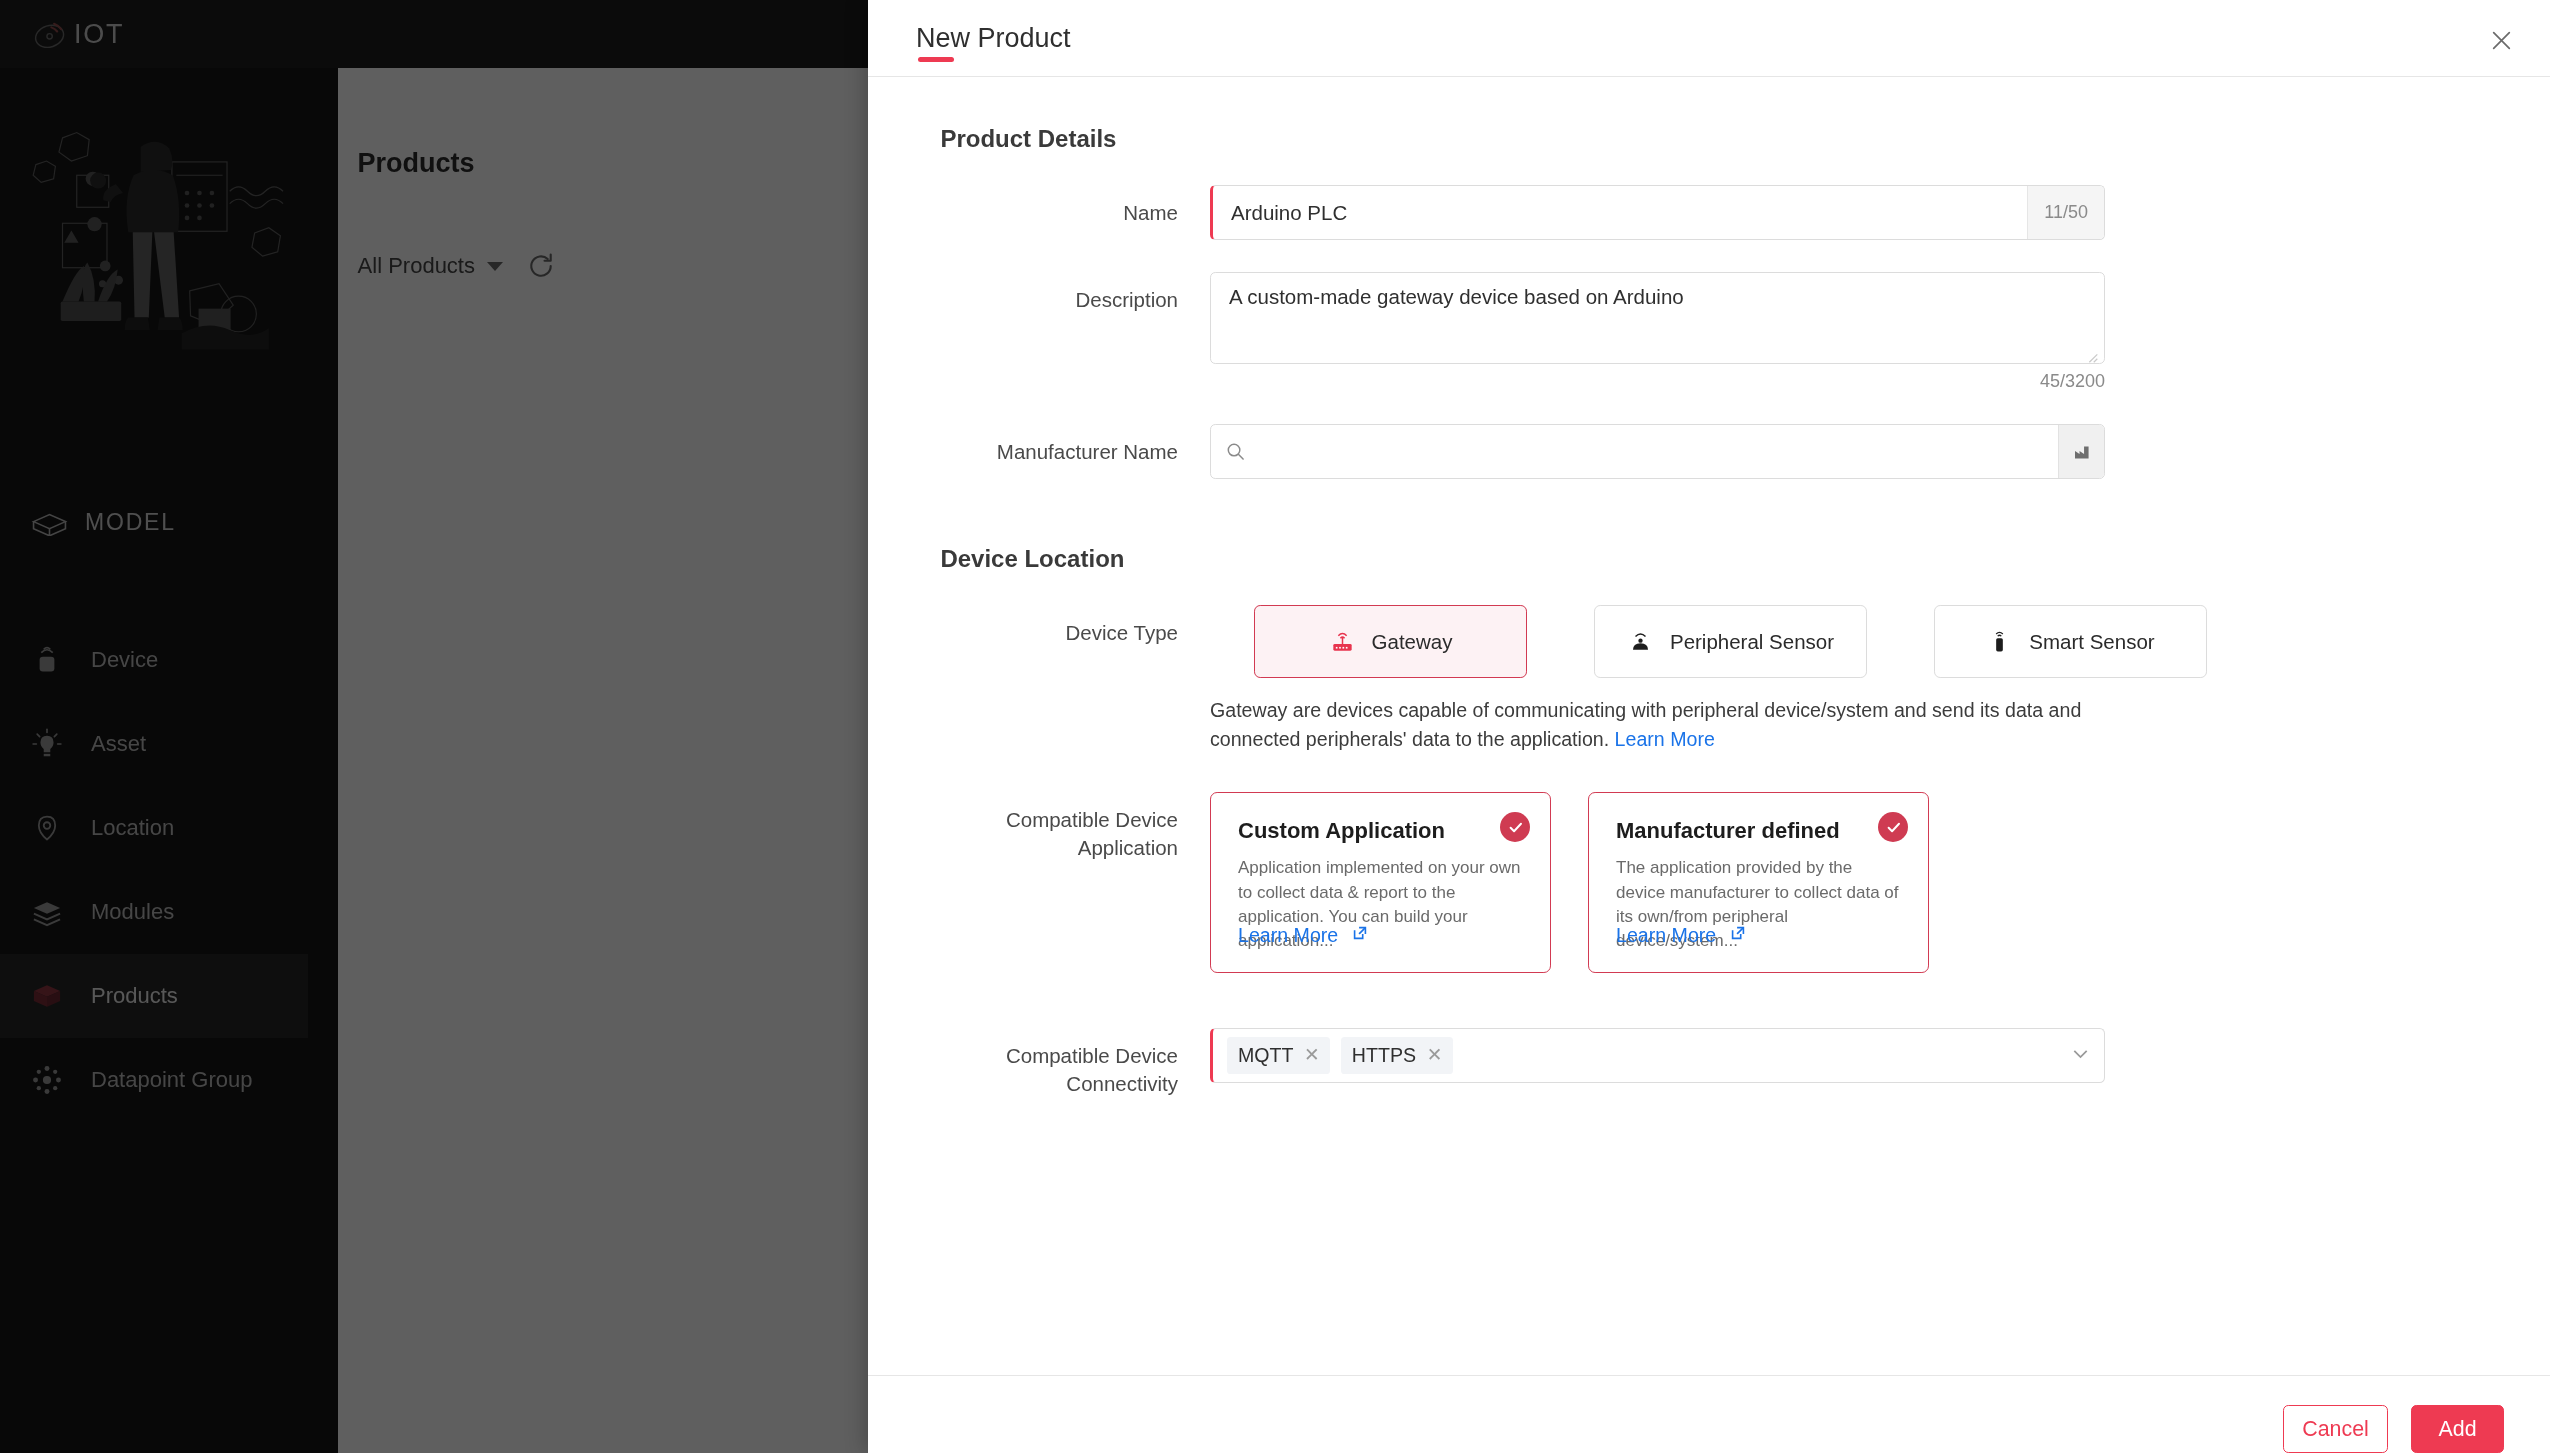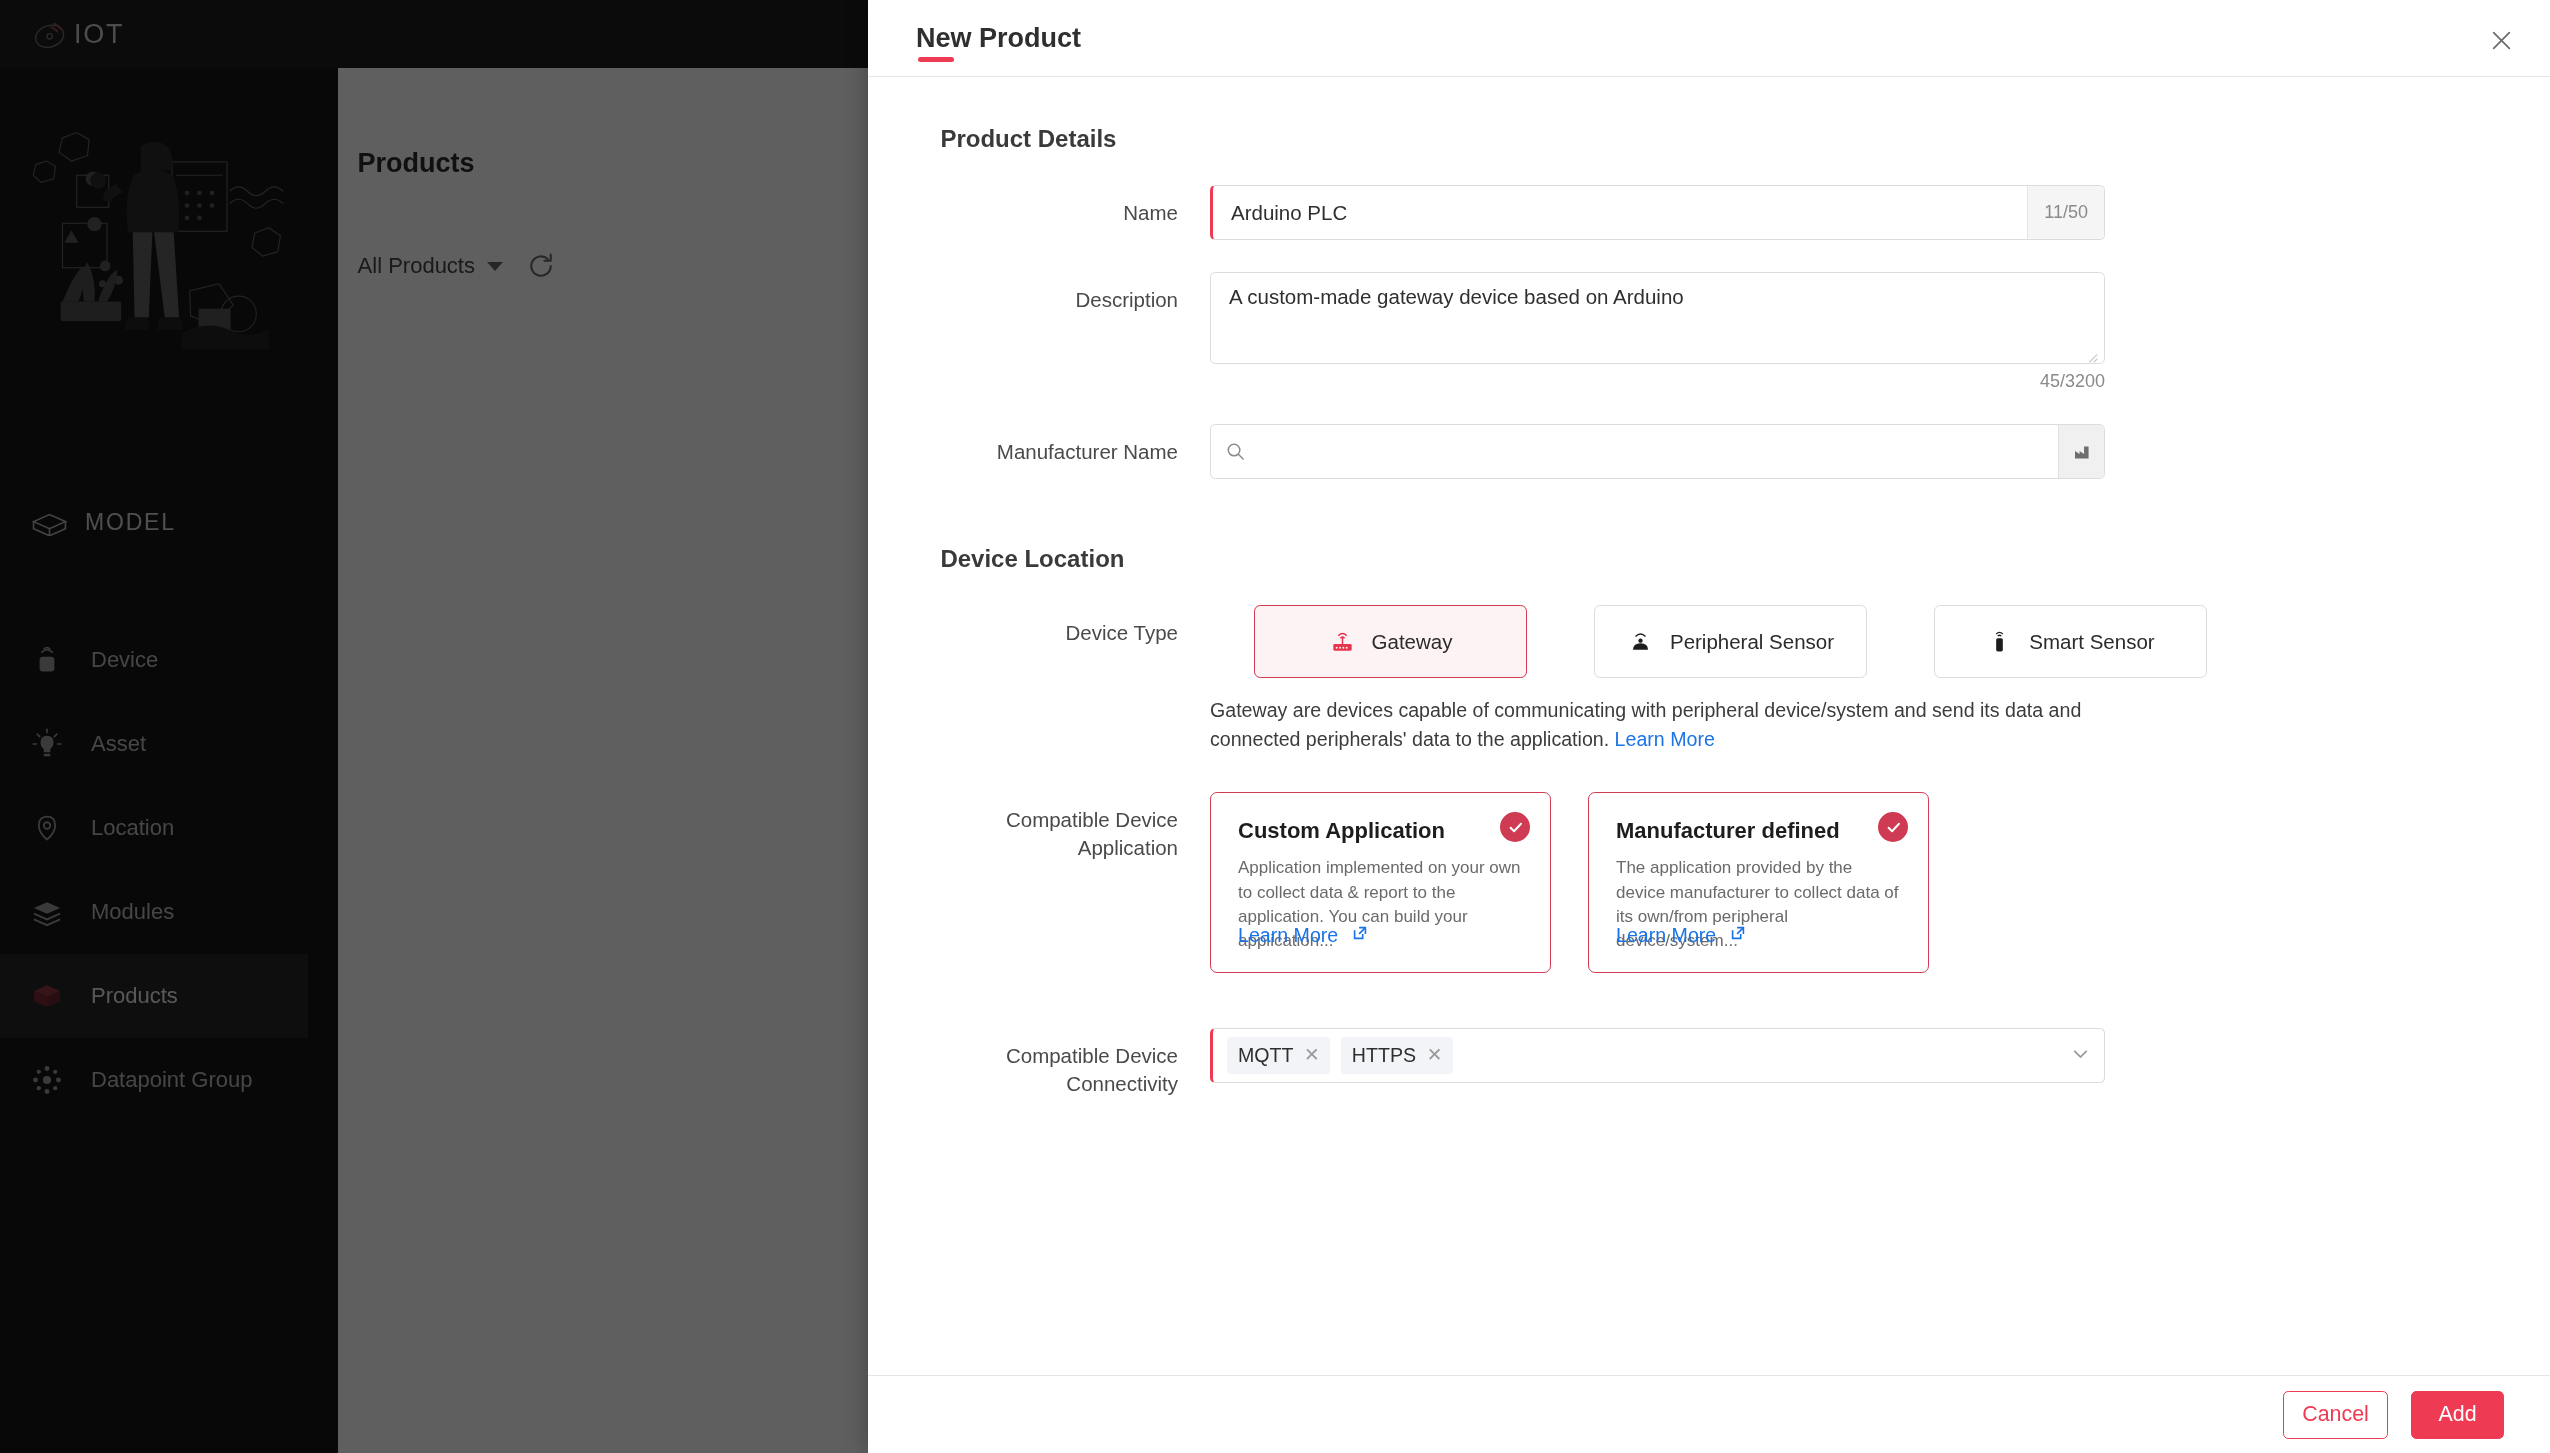--- a/index.html
+++ b/index.html
@@ -57,21 +57,21 @@
   
   .modal {
     position: absolute; top: 0; right: 0; width: 1682px; height: 1453px;
     background: #ffffff; display: flex; flex-direction: column;
     box-shadow: -3.6px 0 19.6px rgba(0,0,0,.22);
   }
   .modal-head {
     position: relative; height: 77px; flex: 0 0 auto; border-bottom: 0.9px solid #e6e6e6;
     display: flex; align-items: center; padding: 0 0 0 48px;
   }
-  .modal-title { font-size: 27px; font-weight: 700; color: #2f2f2f; }
+  .modal-title { font-size: 27px; font-weight: 400; color: #2f2f2f; }
   .title-underline {
     position: absolute; left: 50px; bottom: 14.2px; width: 36px; height: 4.5px;
     background: #ee3a52; border-radius: 2.7px;
   }
   .close-btn {
     position: absolute; right: 32px; top: 23px; width: 34px; height: 34px;
     display: flex; align-items: center; justify-content: center; cursor: pointer;
   }
 
   .modal-body { flex: 1 1 auto; overflow: hidden; padding: 48px 59px 0 59px; position: relative; }
@@ -153,21 +153,21 @@
   }
   .tag {
     display: flex; align-items: center; gap: 10.7px; background: #f2f4f7;
     border-radius: 3.6px; padding: 7.1px 10.7px; margin-right: 10.7px; font-size: 19.6px; color: #2f2f2f;
   }
   .tag .x { color: #9a9a9a; font-size: 18.7px; cursor: pointer; }
   .tagsel .chev { margin-left: auto; }
 
   .modal-foot {
     flex: 0 0 auto; height: 78px; border-top: 0.9px solid #e6e6e6;
-    display: flex; align-items: center; justify-content: flex-end; gap: 23px; padding-right: 46px;
+    display: flex; align-items: flex-end; justify-content: flex-end; gap: 23px; padding-right: 46px;
   }
   .btn { height: 48px; border-radius: 5.3px; font-size: 21.4px; cursor: pointer;
          display: flex; align-items: center; justify-content: center; font-family: inherit; }
   .btn-cancel { width: 105px; background: #fff; border: 0.9px solid #ee3a52; color: #ee3a52; }
   .btn-add { width: 93px; background: #ee3a52; border: 0.9px solid #ee3a52; color: #fff; }
 </style>
 </head>
 <body>
 
 <div id="root">

